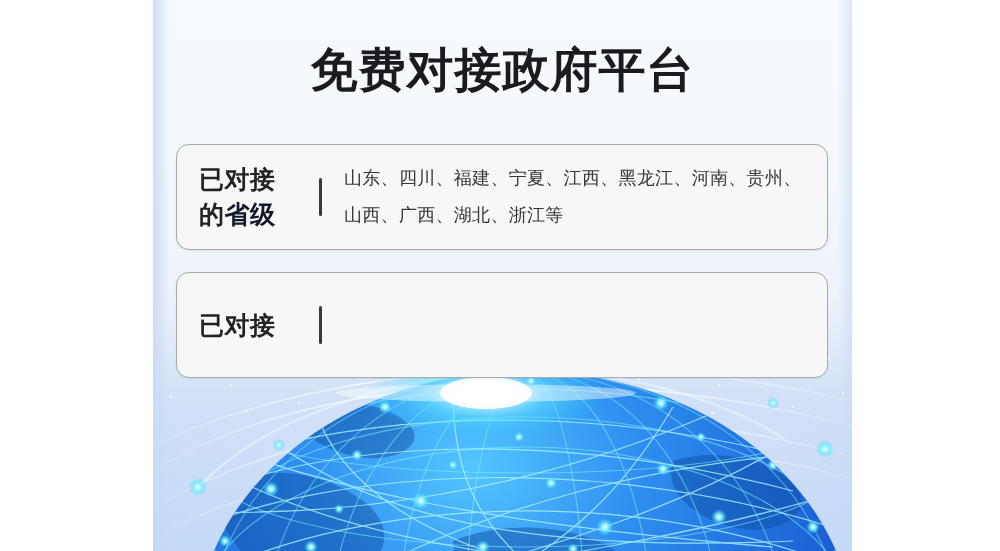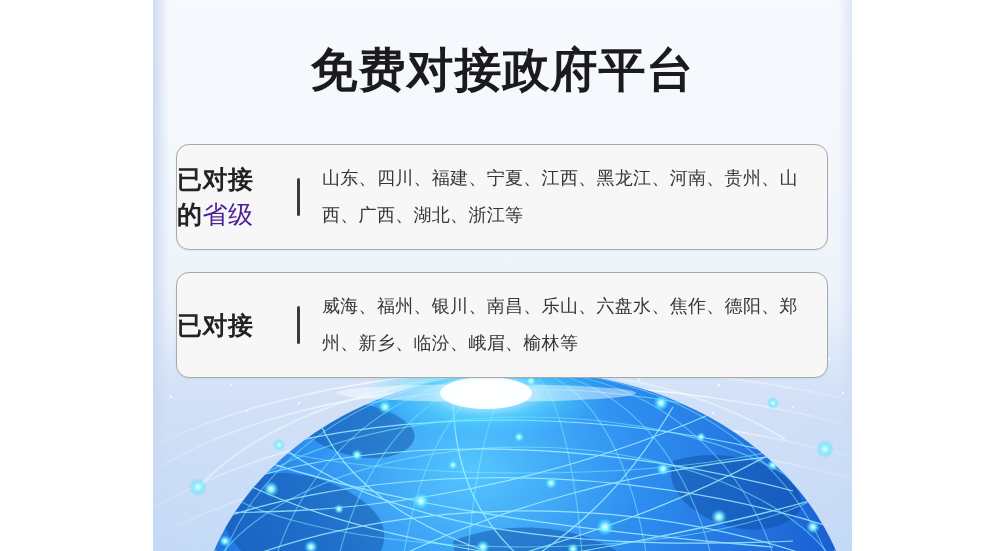--- a/index.html
+++ b/index.html
@@ -82,30 +82,31 @@
     align-items: center;
     z-index: 6;
     box-shadow: 0 1px 2px rgba(90,105,130,.10);
   }
   .card-1 { top: 144px; }
   .card-2 { top: 272px; }
 
   .card-label {
     flex: 0 0 auto;
     width: 116px;
+    margin-left: 22px;
     font-size: 25px;
     font-weight: 700;
     line-height: 35px;
     color: #222226;
     text-align: left;
     letter-spacing: .5px;
   }
   .card-label .hl {
-    color: #4c1d95;
-    font-weight: 400;
+    color: #0f172a;
+    font-weight: 700;
   }
 
   .card-sep {
     flex: 0 0 auto;
     width: 3px;
     height: 38px;
     background: #3a3a3e;
     margin: 0 22px 0 4px;
     border-radius: 2px;
   }
@@ -162,21 +163,20 @@
       </div>
       <div class="card-sep"></div>
       <div class="card-text">山东、四川、福建、宁夏、江西、黑龙江、河南、贵州、山西、广西、湖北、浙江等</div>
     </div>
 
     <div class="card card-2">
       <div class="card-label">
         <div>已对接</div>
       </div>
       <div class="card-sep"></div>
-      <div class="card-text">威海、福州、银川、南昌、乐山、六盘水、焦作、德阳、郑州、新乡、临汾、峨眉、榆林等</div>
     </div>
 
     <div class="sky-haze"></div>
 
     <div class="globe-wrap">
       <svg class="globe-svg" width="699" height="210" viewBox="0 0 699 210">
         <defs>
           <radialGradient id="gGlobe" cx="42%" cy="18%" r="92%">
             <stop offset="0%" stop-color="#55c6ff"></stop>
             <stop offset="28%" stop-color="#2e8ef0"></stop>

